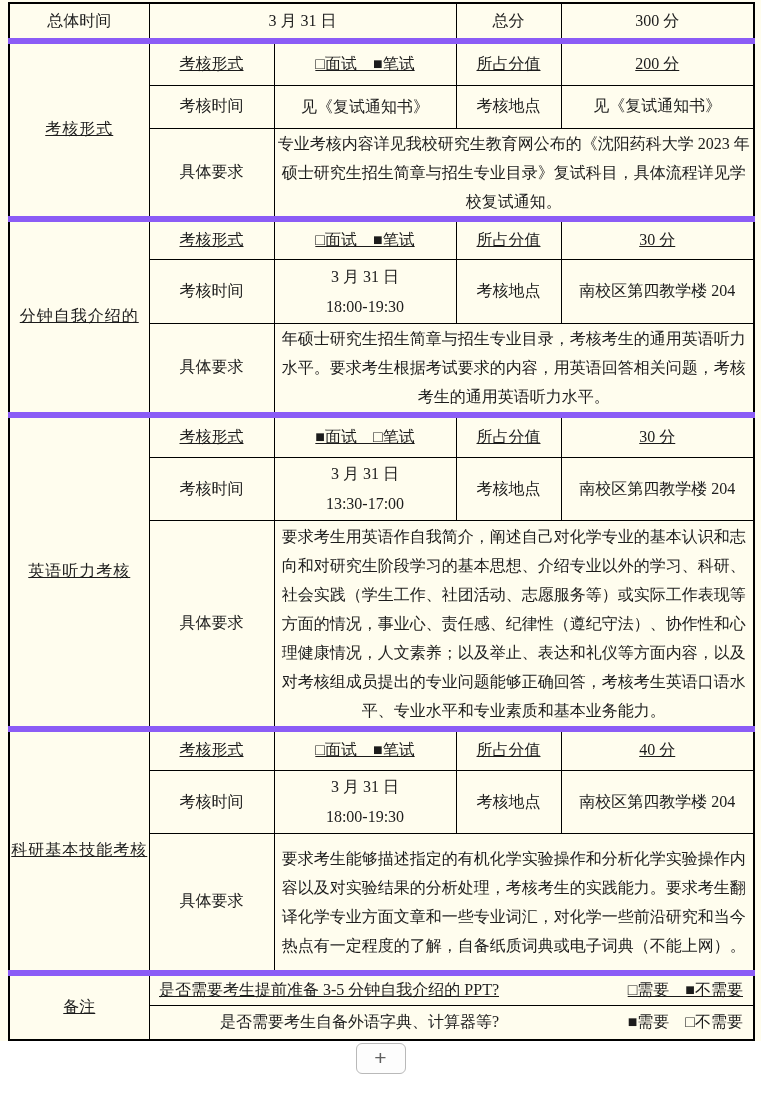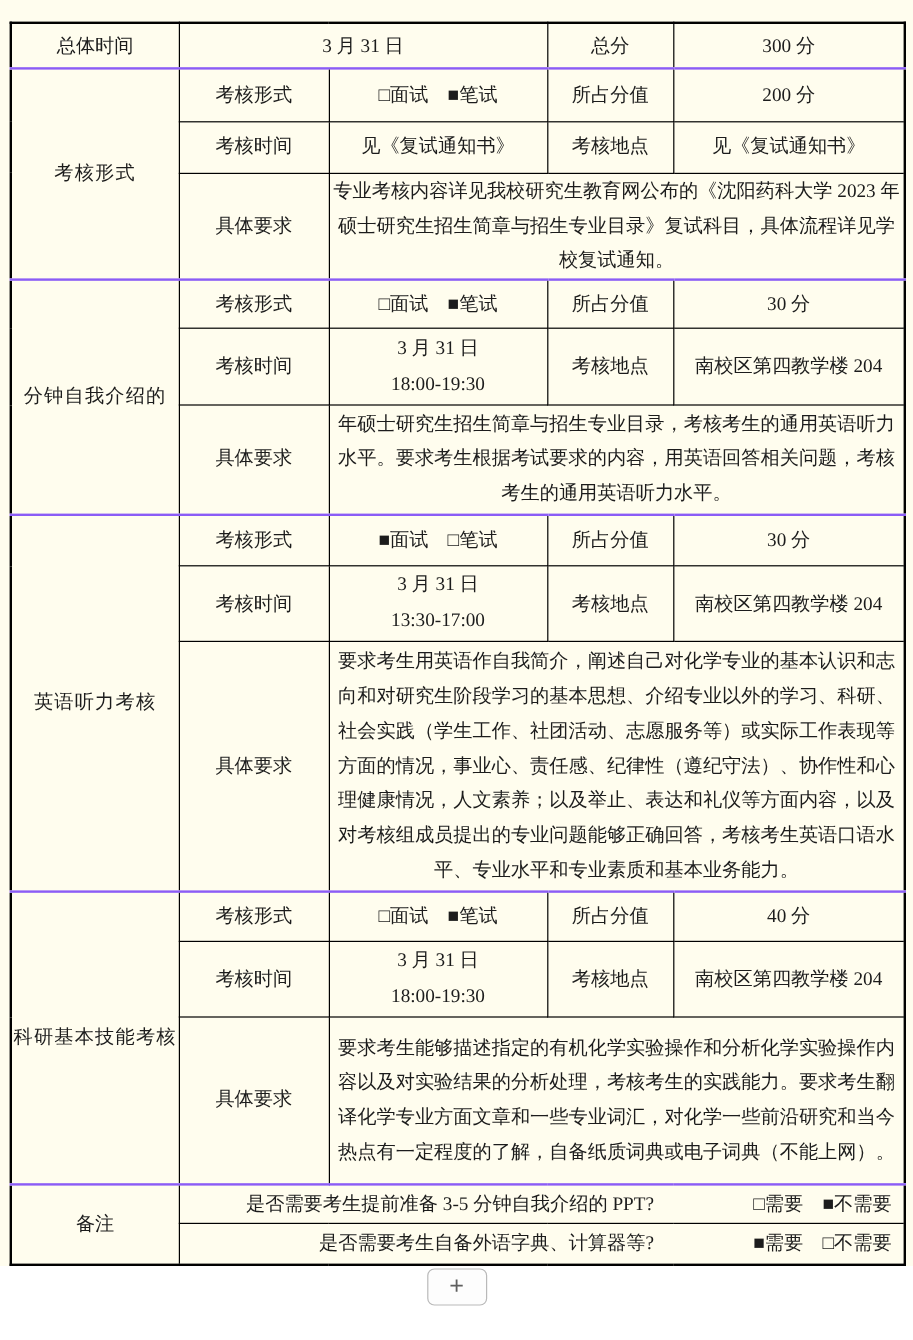--- a/index.html
+++ b/index.html
@@ -5,56 +5,56 @@
   html,body{margin:0;padding:0;}
   body{
     width:761px;height:1117px;
     background:#ffffff;
     font-family:"Liberation Serif","DejaVu Serif",serif;
     color:#1c1c1c;
     -webkit-font-smoothing:antialiased;
   }
   .sheet{
     background:#fffdee;
-    padding:18px 8px 0 8px;
+    padding:2px 8px 0 8px;
   }
   table.doc{
     border-collapse:collapse;
     width:745px;
     table-layout:fixed;
     background:#fffdee;
     border:2px solid #000;
   }
   table.doc td{
     border:1px solid #000;
     text-align:center;
     vertical-align:middle;
     font-size:16px;
     padding:0;
     overflow:hidden;
   }
-  tr.sec td{border-top:2px solid #8b5cf6;}
+  tr.sec td{border-top:6px solid #8b5cf6;text-decoration:underline;}
   td.secname{letter-spacing:1px;}
   td.pre{white-space:pre-line;line-height:30px;}
   td.req{
     text-align:justify;
     text-justify:inter-ideograph;
     padding:3px 7px;
     line-height:29px;
     font-size:16px;
     border-radius:18px;
   }
   td.remark-cell{padding:0;}
   .remark-inner{
     display:flex;align-items:center;
     text-align:right;
     padding:0 10px 0 7px;
   }
   .remark-q{flex:1;}
-  .remark-o{width:198px;}
+  .remark-o{width:198px;margin-left:46px;}
   .addbtn{
     width:50px;height:31px;
     margin:2px auto 0 auto;
     background:#fdfdfd;
     border:1px solid #b9b9b9;
     border-radius:6px;
     display:flex;align-items:center;justify-content:center;
     color:#5f5f5f;
     font-size:21px;
     font-family:"Liberation Sans","DejaVu Sans",sans-serif;

